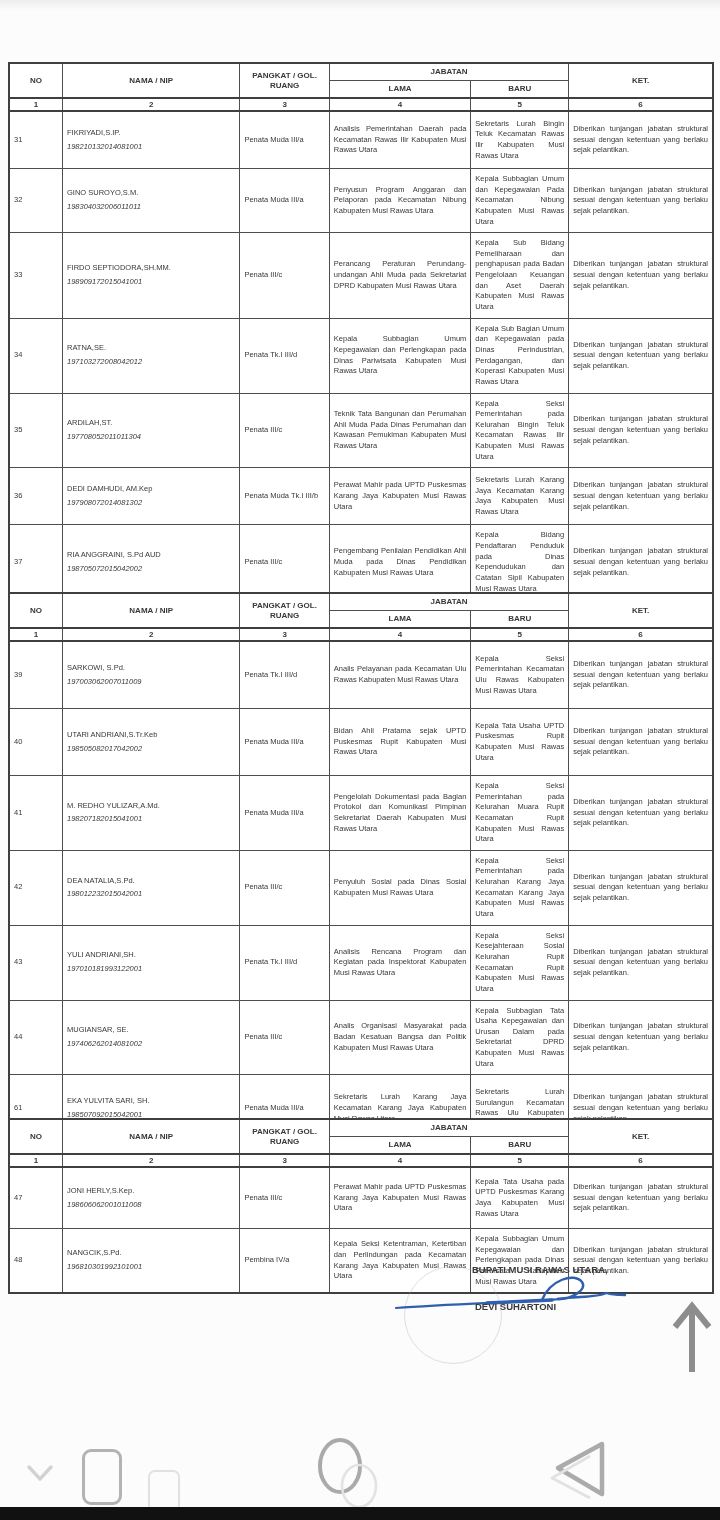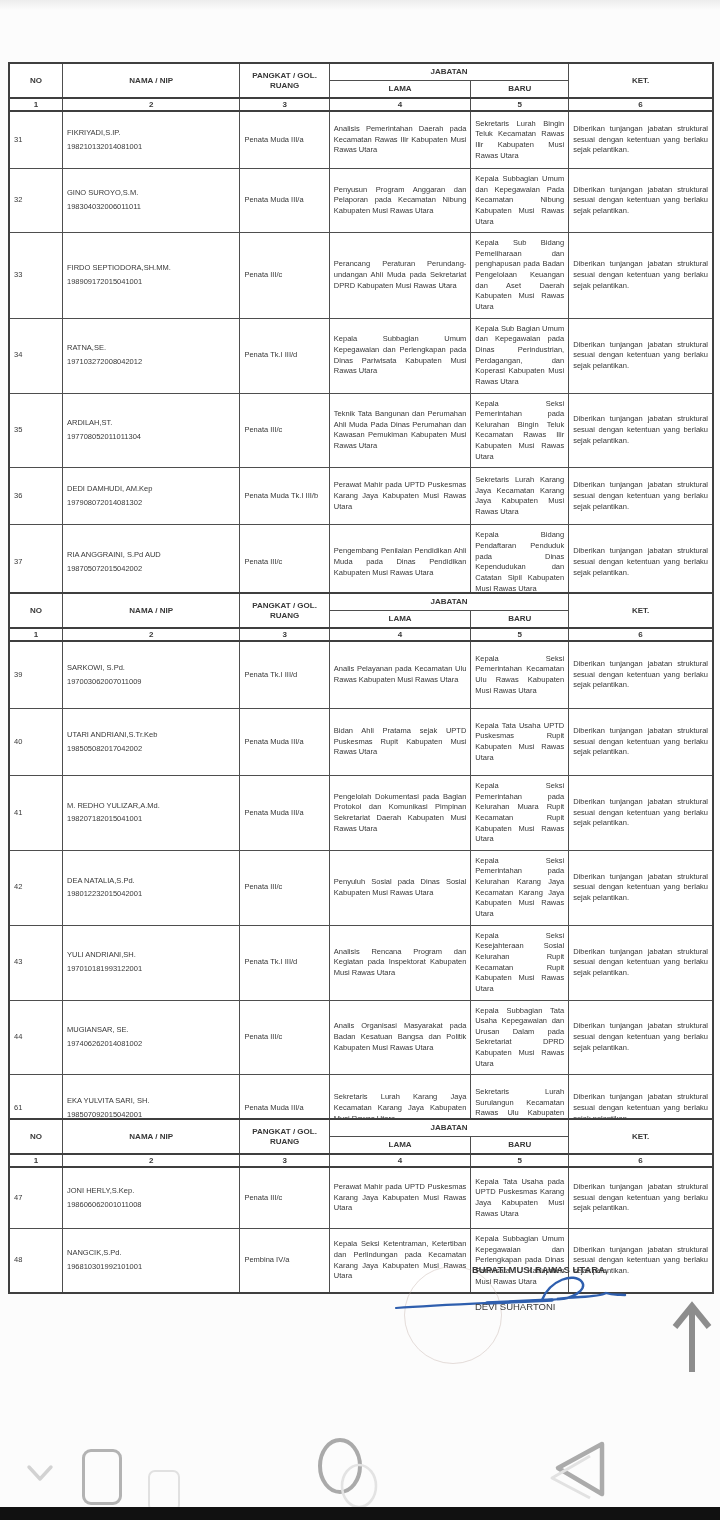--- a/index.html
+++ b/index.html
@@ -19,26 +19,26 @@
     padding:3px 2px;line-height:1.25;}
   .doc-table tr.num-row td{font-size:8px;font-weight:bold;text-align:center;
     padding:1px 2px;border-top:2px solid #3f3f3f;border-bottom:2px solid #3f3f3f;}
   .doc-table tbody.rows td{font-size:7.5px;line-height:1.42;padding:5px 4px;
     vertical-align:middle;text-align:justify;height:46px;}
   .t2 tbody.rows td{height:56px;}
   .t3 tbody.rows td{height:50px;}
   .c-no{text-align:right;}
   .c-pangkat{text-align:left;}
   .c-nama{text-align:right;}
-  .c-nama .nip{margin-top:3px;}
+  .c-nama .nip{margin-top:3px;font-style:italic;}
   
   .sig-title{position:absolute;left:472px;top:1264px;width:220px;
     font-size:9.5px;font-weight:bold;color:#3a3a3a;}
   .sig-name{position:absolute;left:475px;top:1301px;width:160px;
-    font-size:9.5px;font-weight:normal;color:#3a3a3a;}
+    font-size:9.5px;font-weight:bold;color:#3a3a3a;}
   .stamp{position:absolute;left:404px;top:1266px;width:96px;height:96px;
     border:1.5px solid rgba(186,166,158,0.38);border-radius:50%;}
   .sig-stroke{position:absolute;left:392px;top:1268px;}
   .scroll-top{position:absolute;left:670px;top:1294px;}
   
   .nav-icon{position:absolute;}
   .bottom-bar{position:absolute;left:0;top:1507px;width:720px;height:13px;background:#111;}
 </style>
 </head>
 <body>

